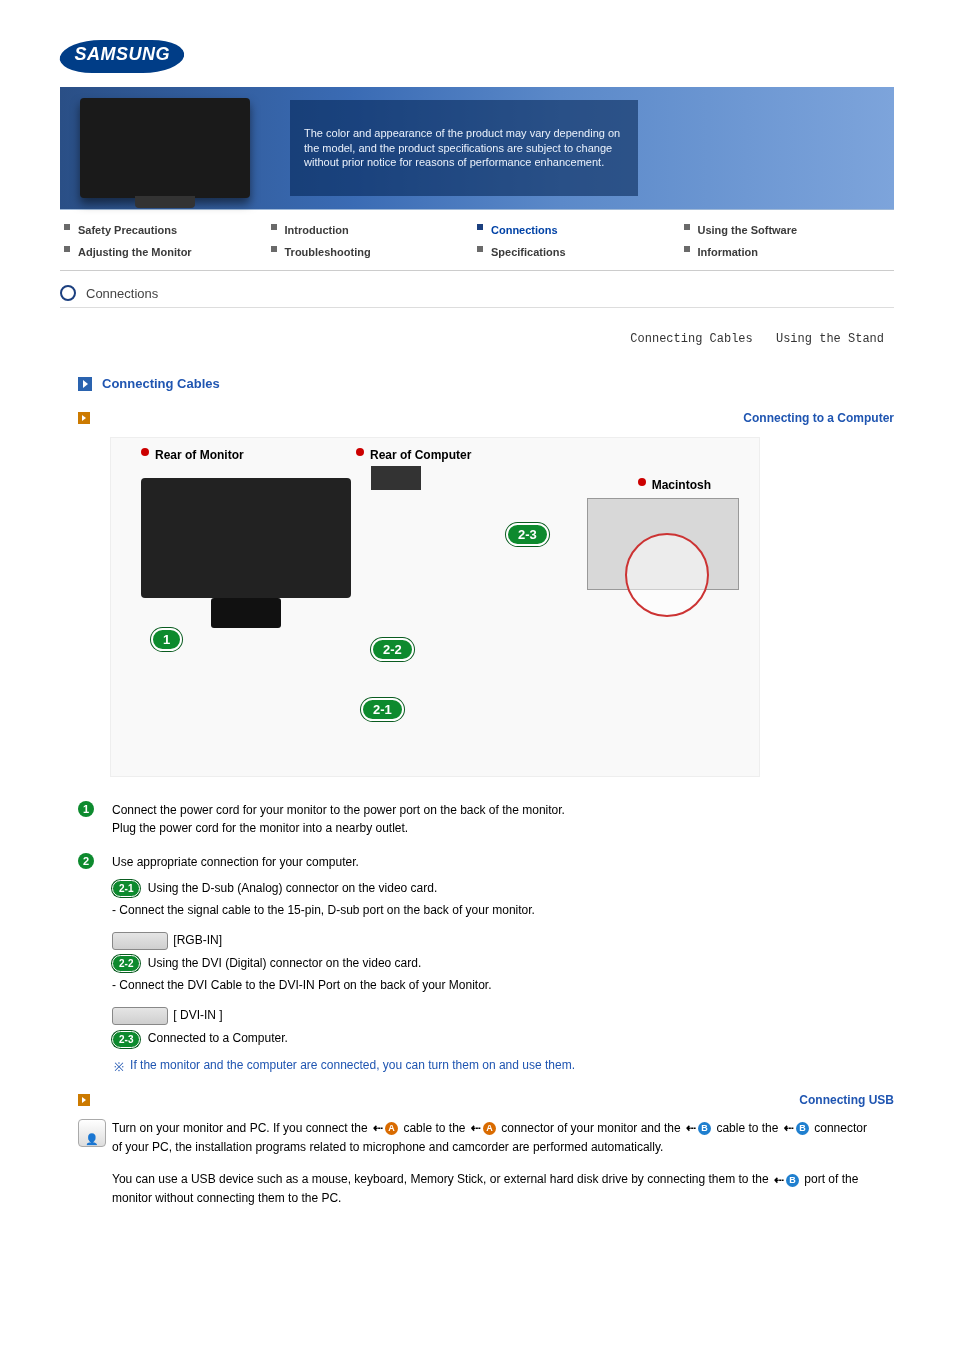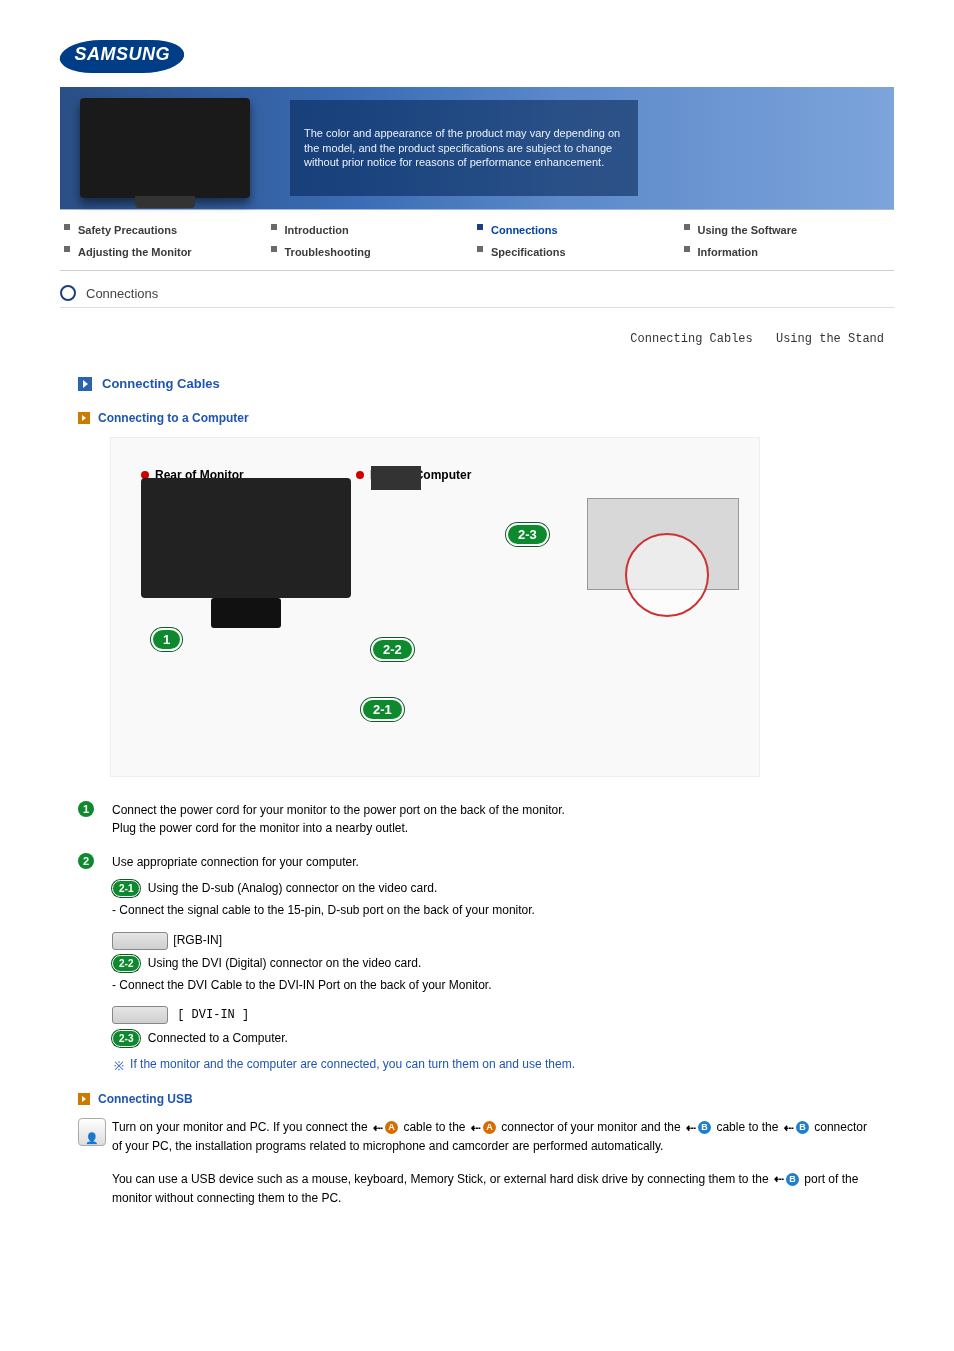--- a/index.html
+++ b/index.html
@@ -151,20 +151,21 @@
   }
   .h2-title {
     color: #1f55b1;
     font-weight: bold;
     font-size: 13px;
   }
   .h3-row {
     display: flex;
     align-items: center;
     margin: 6px 0 12px 18px;
+    justify-content: space-between;
   }
   .h3-marker {
     width: 12px;
     height: 12px;
     background: #cc7a00;
     display: flex;
     align-items: center;
     justify-content: center;
     margin-right: 8px;
   }
@@ -186,22 +187,21 @@
     width: 650px;
     background: #f9f9f9;
     border: 1px solid #eee;
     box-sizing: border-box;
   }
   .d-label {
     position: absolute;
     font-weight: bold;
     font-size: 12px;
     display: flex;
-    align-items: center;
-    margin-top: 20px;
+    align-items: flex-start;
   }
   .red-dot {
     width: 8px;
     height: 8px;
     background: #c00;
     border-radius: 50%;
     display: inline-block;
     margin-right: 6px;
   }
   .mon-back {
@@ -510,21 +510,21 @@
       <div style="margin-top:12px;margin-bottom:4px;">
         <span class="port-img"></span>
         <span>[RGB-IN]</span>
       </div>
     </div>
 
     <div class="step-body sub-indent">
       <span class="sub-badge">2-2</span>
       <span>Using the DVI (Digital) connector on the video card.</span>
       <span class="sub-step">- Connect the DVI Cable to the DVI-IN Port on the back of your Monitor.</span>
-      <div style="margin-top:12px;margin-bottom:4px;font-family:Liberation Mono, monospace;">
+      <div style="margin-top:12px;margin-bottom:4px;">
         <span class="port-img"></span>
         <span>[ DVI-IN ]</span>
       </div>
     </div>
 
     <div class="step-body sub-indent">
       <span class="sub-badge">2-3</span>
       <span>Connected to a Computer.</span>
     </div>
   </div>

